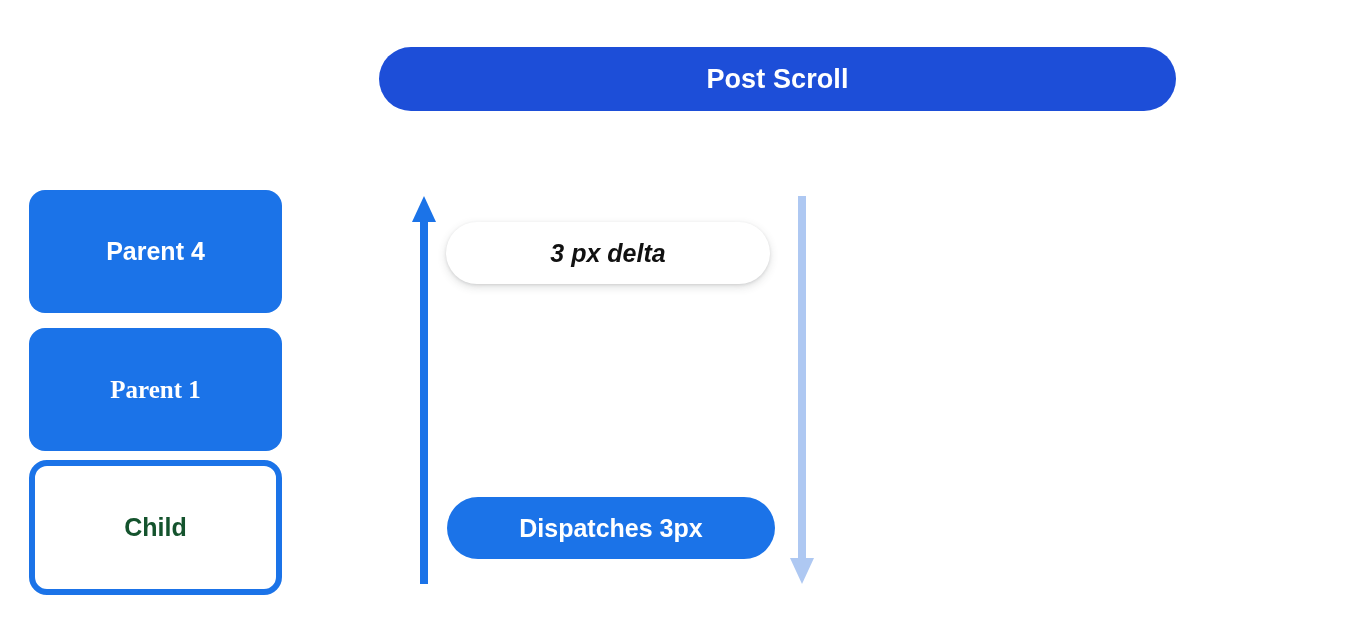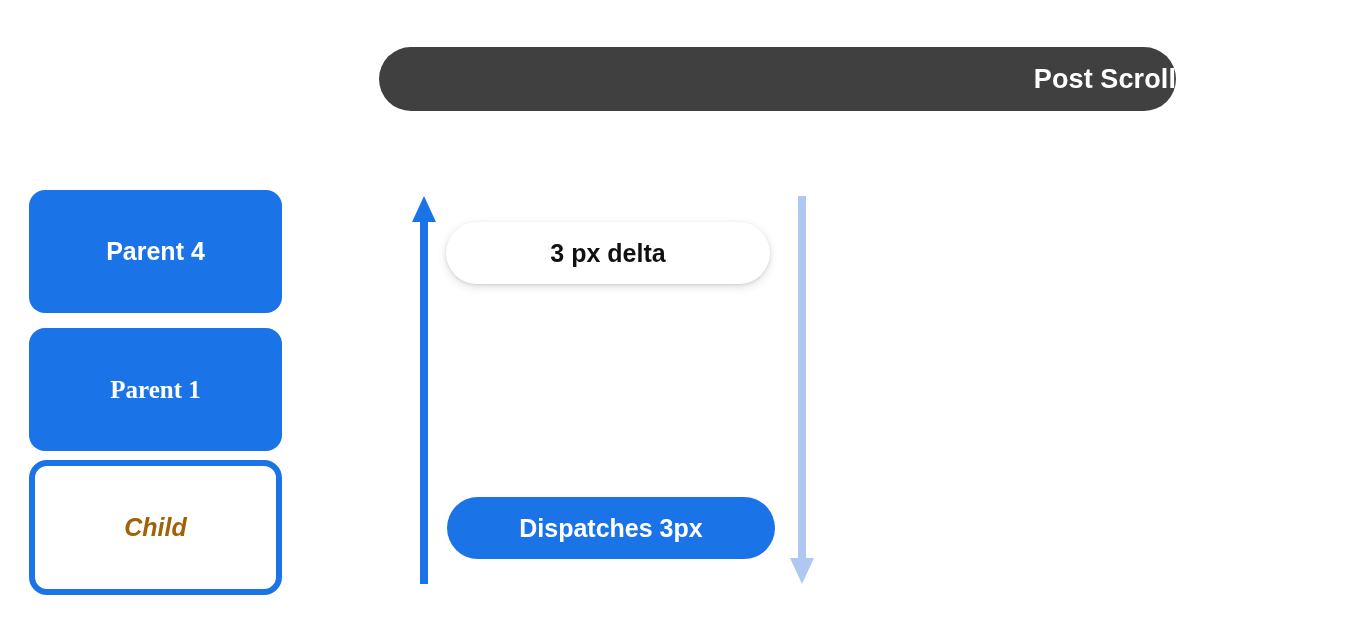--- a/index.html
+++ b/index.html
@@ -19,25 +19,25 @@
     overflow: hidden;
   }
 
   
   .header-pill {
     position: absolute;
     left: 379px;
     top: 47px;
     width: 797px;
     height: 64px;
-    background: #404040;
+    background: #1d4ed8;
     border-radius: 32px;
     display: flex;
     align-items: center;
-    justify-content: flex-end;
+    justify-content: center;
     box-sizing: border-box;
   }
   .header-pill .label {
     color: #ffffff;
     font-size: 27px;
     font-weight: bold;
     letter-spacing: 0.1px;
     line-height: 1;
   }
 
@@ -62,22 +62,21 @@
   }
   .box.filled .label {
     color: #ffffff;
   }
   .box.outlined {
     background: #ffffff;
     border: 6px solid #1b73e8;
     border-radius: 18px;
   }
   .box.outlined .label {
-    color: #a16207;
-    font-style: italic;
+    color: #14532d;
   }
 
   #box-parent2 { top: 190px; height: 123px; }
   #box-parent1 { top: 328px; height: 123px; font-family: Liberation Serif, serif; }
   #box-child   { top: 460px; height: 135px; }
 
   
   .arrow {
     position: absolute;
     width: 26px;
@@ -100,20 +99,21 @@
     align-items: center;
     justify-content: center;
     box-sizing: border-box;
     box-shadow: 0 3px 9px rgba(60,64,67,0.17), 0 1px 3px rgba(60,64,67,0.13);
   }
   .delta-pill .label {
     color: #111111;
     font-size: 25px;
     font-weight: bold;
     line-height: 1;
+    font-style: italic;
   }
 
   .dispatch-pill {
     position: absolute;
     left: 447px;
     top: 497px;
     width: 328px;
     height: 62px;
     background: #1b73e8;
     border-radius: 31px;

